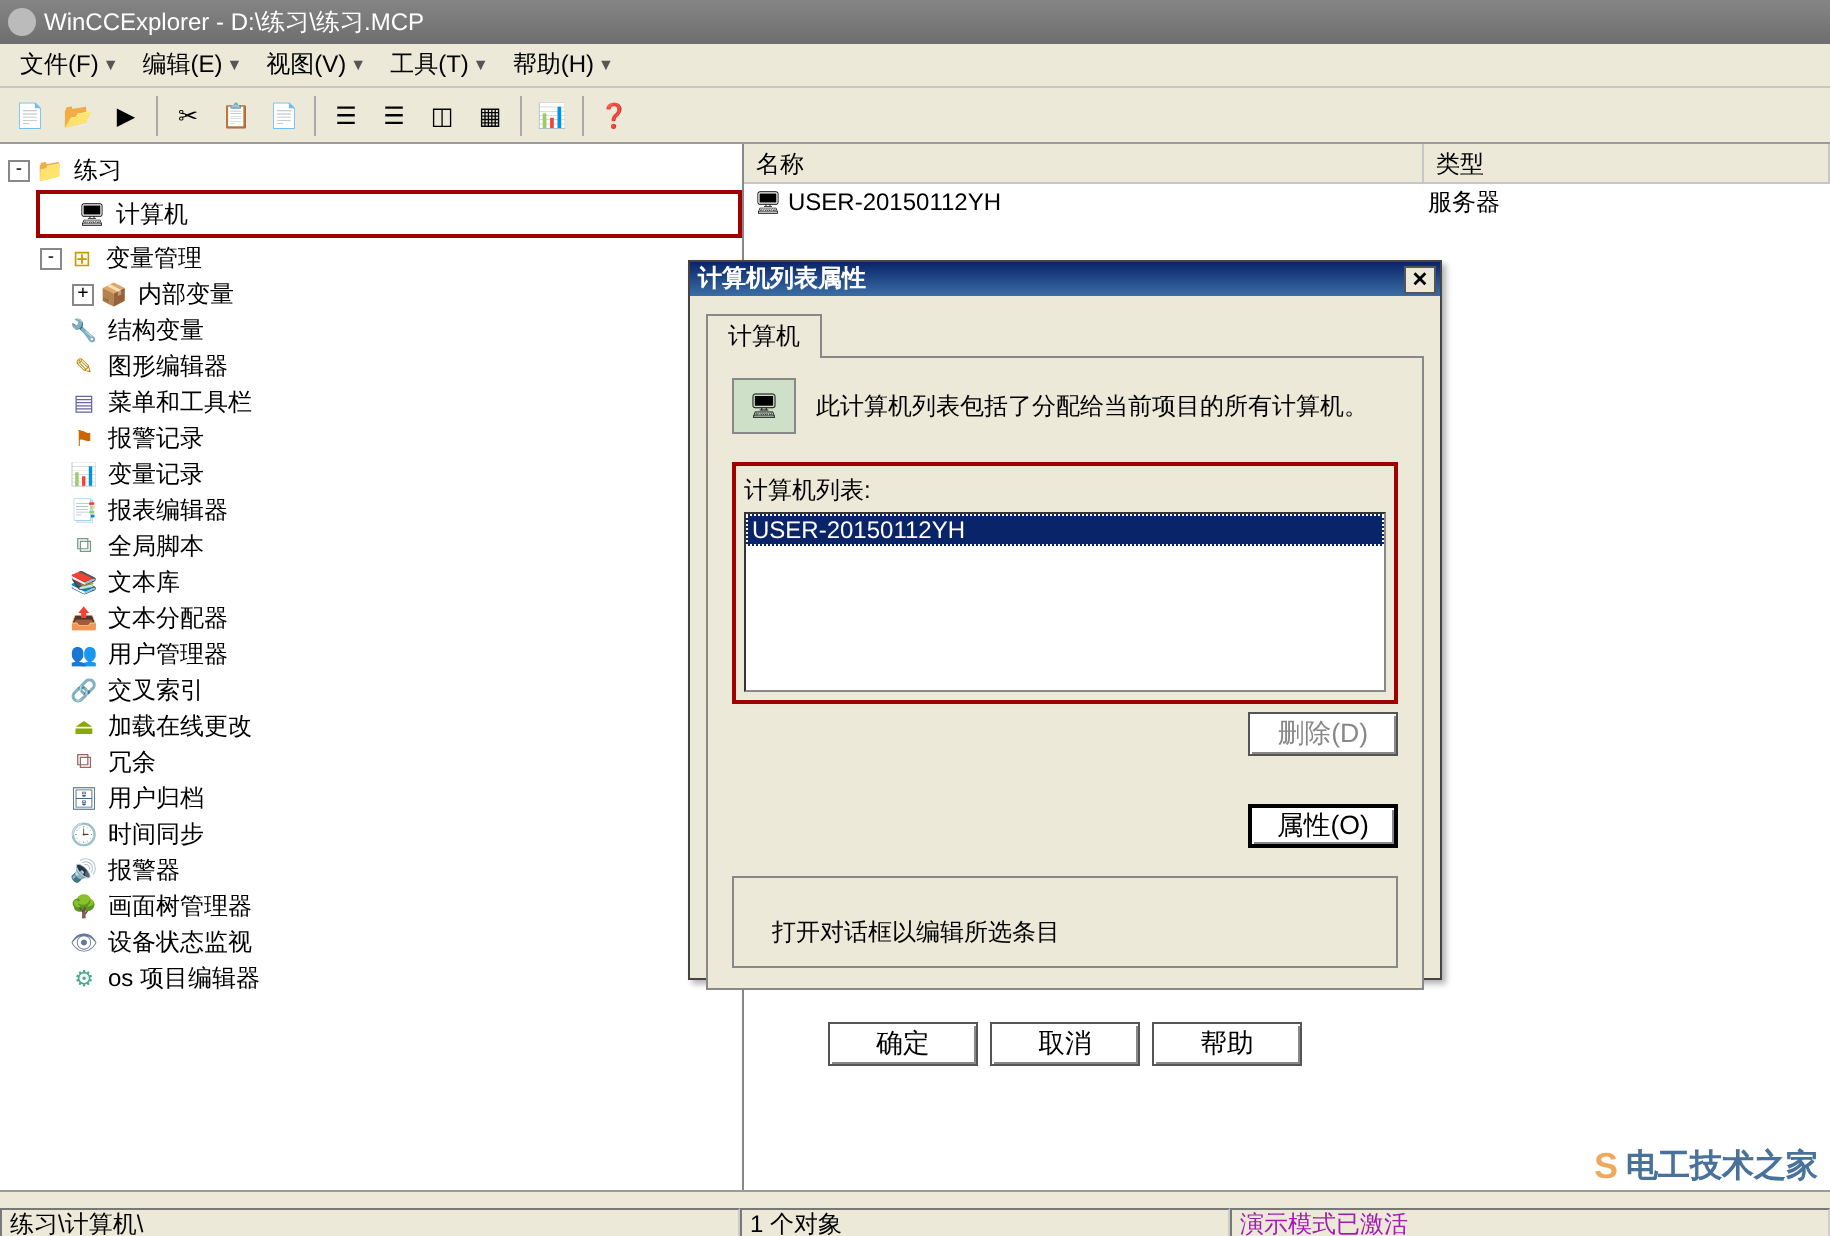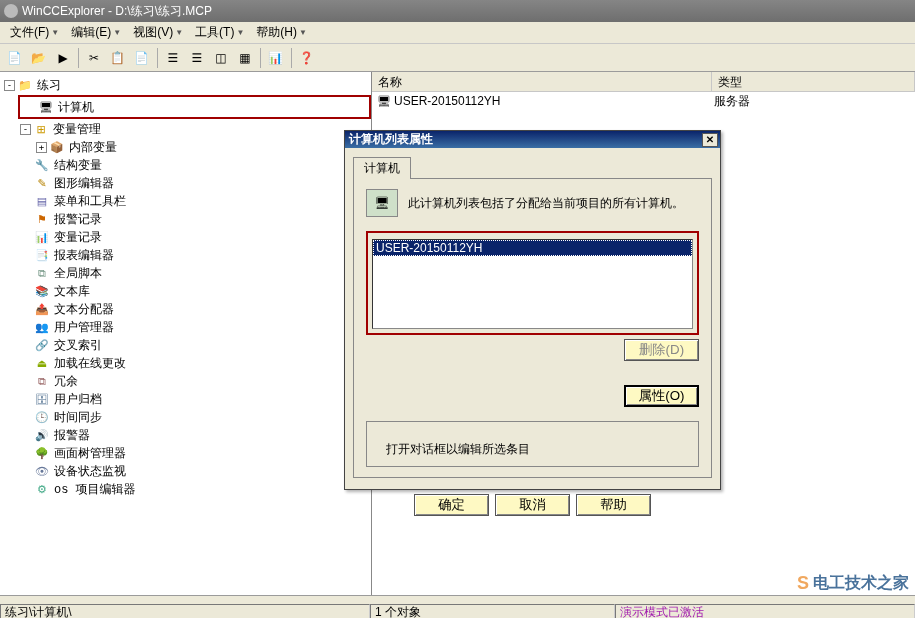--- a/index.html
+++ b/index.html
@@ -11,42 +11,42 @@
 .arrow-down { font-size: 8px; color: #555; }
 .toolbar { height: 28px; background: #ece9d8; border-bottom: 1px solid #9b9b9b; display: flex; align-items: center; padding: 0 4px; gap: 2px; }
 .tool-btn { width: 22px; height: 22px; display: flex; align-items: center; justify-content: center; border: 1px solid transparent; }
 .tool-sep { width: 1px; height: 20px; background: #aaa; margin: 0 2px; }
 .main { display: flex; height: 523px; }
 .tree { width: 372px; border-right: 1px solid #888; background: #fff; overflow: auto; padding: 4px 0; }
 .tree-row { display: flex; align-items: center; height: 18px; padding-left: 4px; white-space: nowrap; }
 .tree-toggle { width: 11px; height: 11px; border: 1px solid #888; display: inline-flex; align-items: center; justify-content: center; font-size: 9px; line-height: 1; margin-right: 2px; font-family: monospace; }
 .tree-spacer { width: 13px; display: inline-block; }
 .tree-icon { width: 16px; height: 14px; display: inline-flex; align-items: center; justify-content: center; font-size: 11px; margin-right: 2px; }
-.tree-label { padding: 0 2px; font-family: Liberation Mono, monospace; }
+.tree-label { padding: 0 2px; }
 .highlight-box { border: 2px solid #a00000; padding: 1px; margin: 1px 0; }
 .list-pane { flex: 1; background: #fff; display: flex; flex-direction: column; }
 .list-header { height: 20px; background: #ece9d8; border-bottom: 1px solid #c7c7c7; display: flex; }
 .list-header span { border-right: 1px solid #c7c7c7; padding: 2px 6px; }
 .list-row { display: flex; align-items: center; height: 18px; padding: 0 4px; }
 .statusbar { height: 34px; background: #ece9d8; border-top: 1px solid #9b9b9b; display: flex; align-items: center; }
 .status-cell { border: 1px inset #ccc; padding: 1px 4px; height: 18px; display: flex; align-items: center; }
 .dialog { position: absolute; left: 344px; top: 130px; width: 377px; height: 360px; background: #ece9d8; border: 1px solid #444; box-shadow: 2px 2px 3px rgba(0,0,0,0.3); display: flex; flex-direction: column; }
 .dlg-title { height: 20px; background: linear-gradient(#0a246a, #3a6ea5); color: #fff; display: flex; align-items: center; justify-content: space-between; padding: 0 2px 0 4px; font-weight: bold; }
 .dlg-close { width: 16px; height: 14px; background: #ece9d8; border: 1px solid #555; display: flex; align-items: center; justify-content: center; color: #000; font-size: 10px; font-weight: bold; }
 .dlg-body { flex: 1; padding: 8px; display: flex; flex-direction: column; }
 .tab-bar { display: flex; }
 .tab { border: 1px solid #888; border-bottom: none; padding: 2px 10px; background: #ece9d8; position: relative; top: 1px; z-index: 2; }
 .tab-content { border: 1px solid #888; flex: 1; background: #ece9d8; padding: 10px 12px; display: flex; flex-direction: column; }
 .info-row { display: flex; align-items: center; gap: 10px; margin-bottom: 14px; }
 .info-icon { width: 32px; height: 28px; background: #cfe0c9; border: 1px solid #888; display: flex; align-items: center; justify-content: center; }
 .list-group { border: 2px solid #a00000; padding: 4px; }
 .list-box { width: 100%; height: 90px; background: #fff; border: 1px inset #888; overflow: auto; margin-top: 2px; }
 .list-item { background: #0a246a; color: #fff; border: 1px dotted #fff; padding: 0 2px; }
 .btn-row { display: flex; justify-content: flex-end; margin-top: 4px; }
-.win-btn { width: 75px; height: 22px; border: 1px solid #555; background: #fef9c3; padding: 0 2px; box-shadow: inset 1px 1px #fff, inset -1px -1px #888; }
+.win-btn { width: 75px; height: 22px; border: 1px solid #555; background: #ffffff; padding: 0 2px; box-shadow: inset 1px 1px #fff, inset -1px -1px #888; }
 .win-btn.disabled { color: #888; }
 .hint-box { border: 1px solid #888; padding: 19px; margin-top: 14px; height: 46px; }
 .dlg-buttons { display: flex; justify-content: center; gap: 6px; padding: 8px; }
 .watermark { position: absolute; right: 6px; bottom: 24px; display: flex; align-items: center; gap: 4px; opacity: 0.85; }
 .watermark .logo { color: #e94; font-size: 18px; font-weight: bold; }
 .watermark .txt { color: #2a5a8a; font-size: 16px; font-weight: bold; }
 </style>
 </head>
 <body>
 
@@ -226,20 +226,21 @@
   <div class="dlg-body">
     <div class="tab-bar">
         <div class="tab">计算机</div>
       </div>
     <div class="tab-content">
       <div class="info-row">
         <div class="info-icon">🖥</div>
         <span>此计算机列表包括了分配给当前项目的所有计算机。</span>
       </div>
       <div class="list-group">
+        <div>计算机列表:</div>
         <div class="list-box">
           <div class="list-item">USER-20150112YH</div>
         </div>
       </div>
       <div class="btn-row">
           <button class="win-btn disabled">删除(D)</button>
         </div>
       <div class="btn-row" style="margin-top:24px">
           <button class="win-btn" style="border:2px solid #000">属性(O)</button>
         </div>

